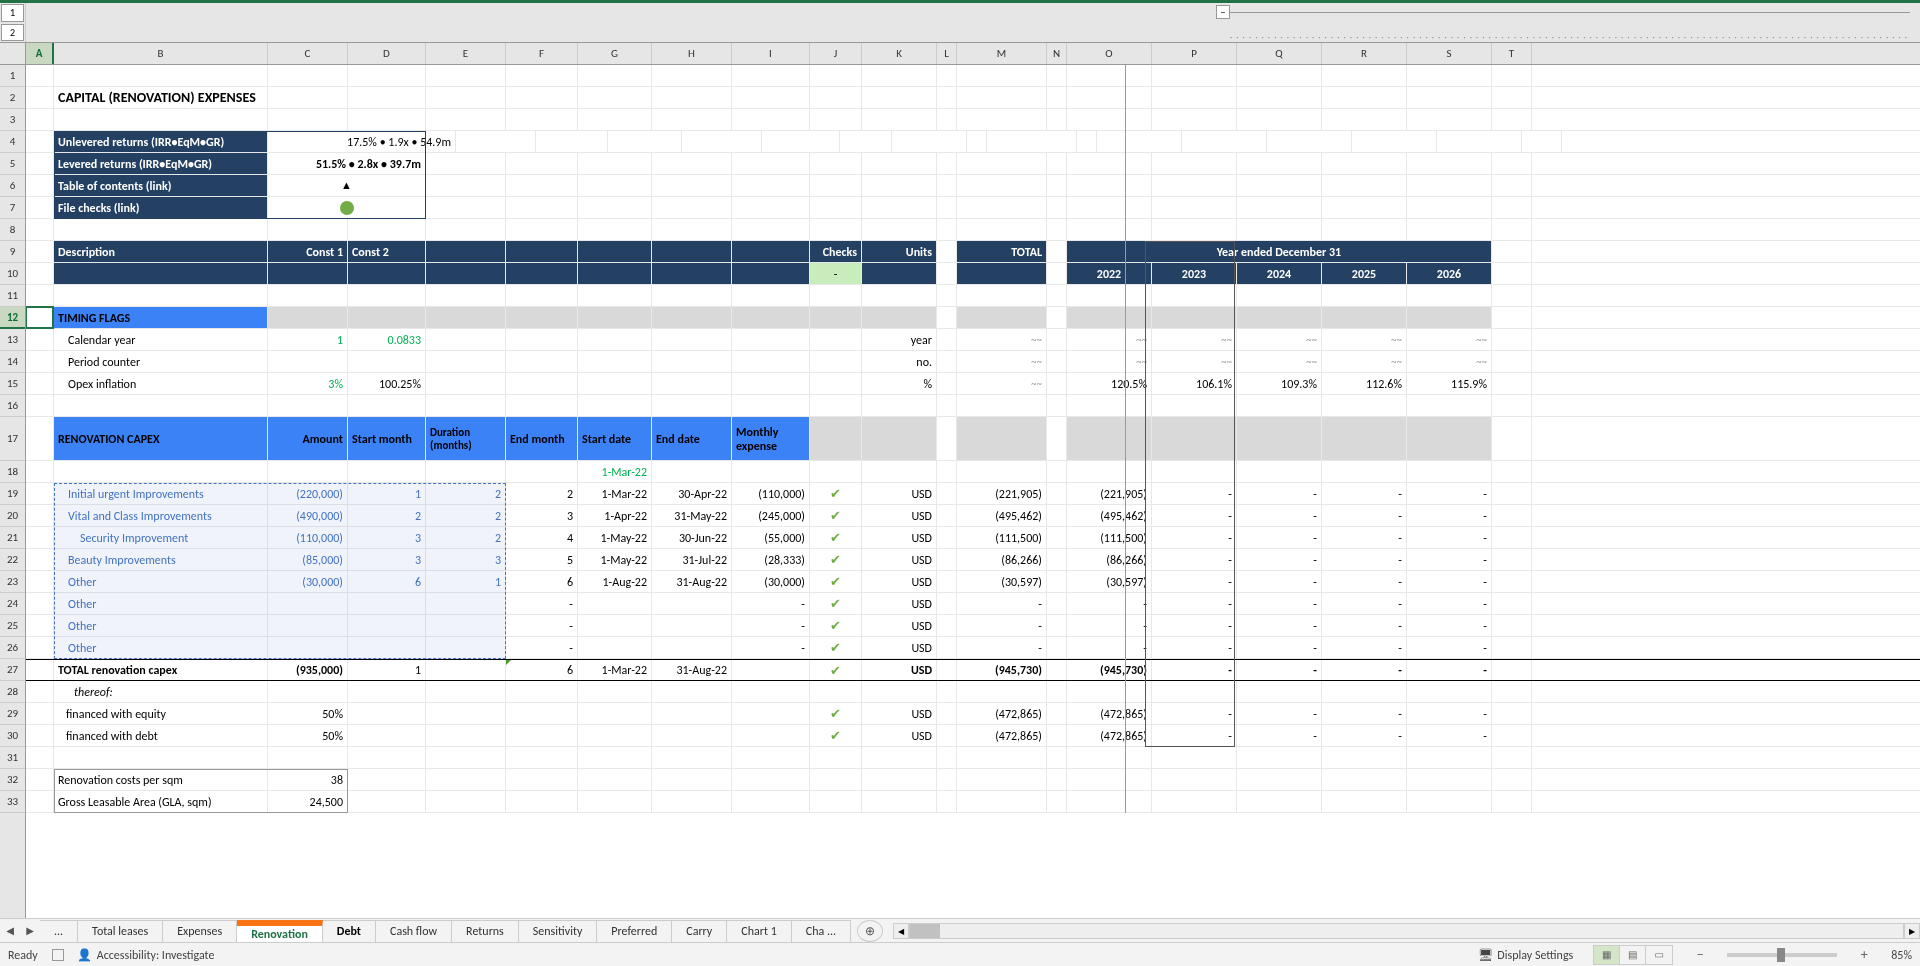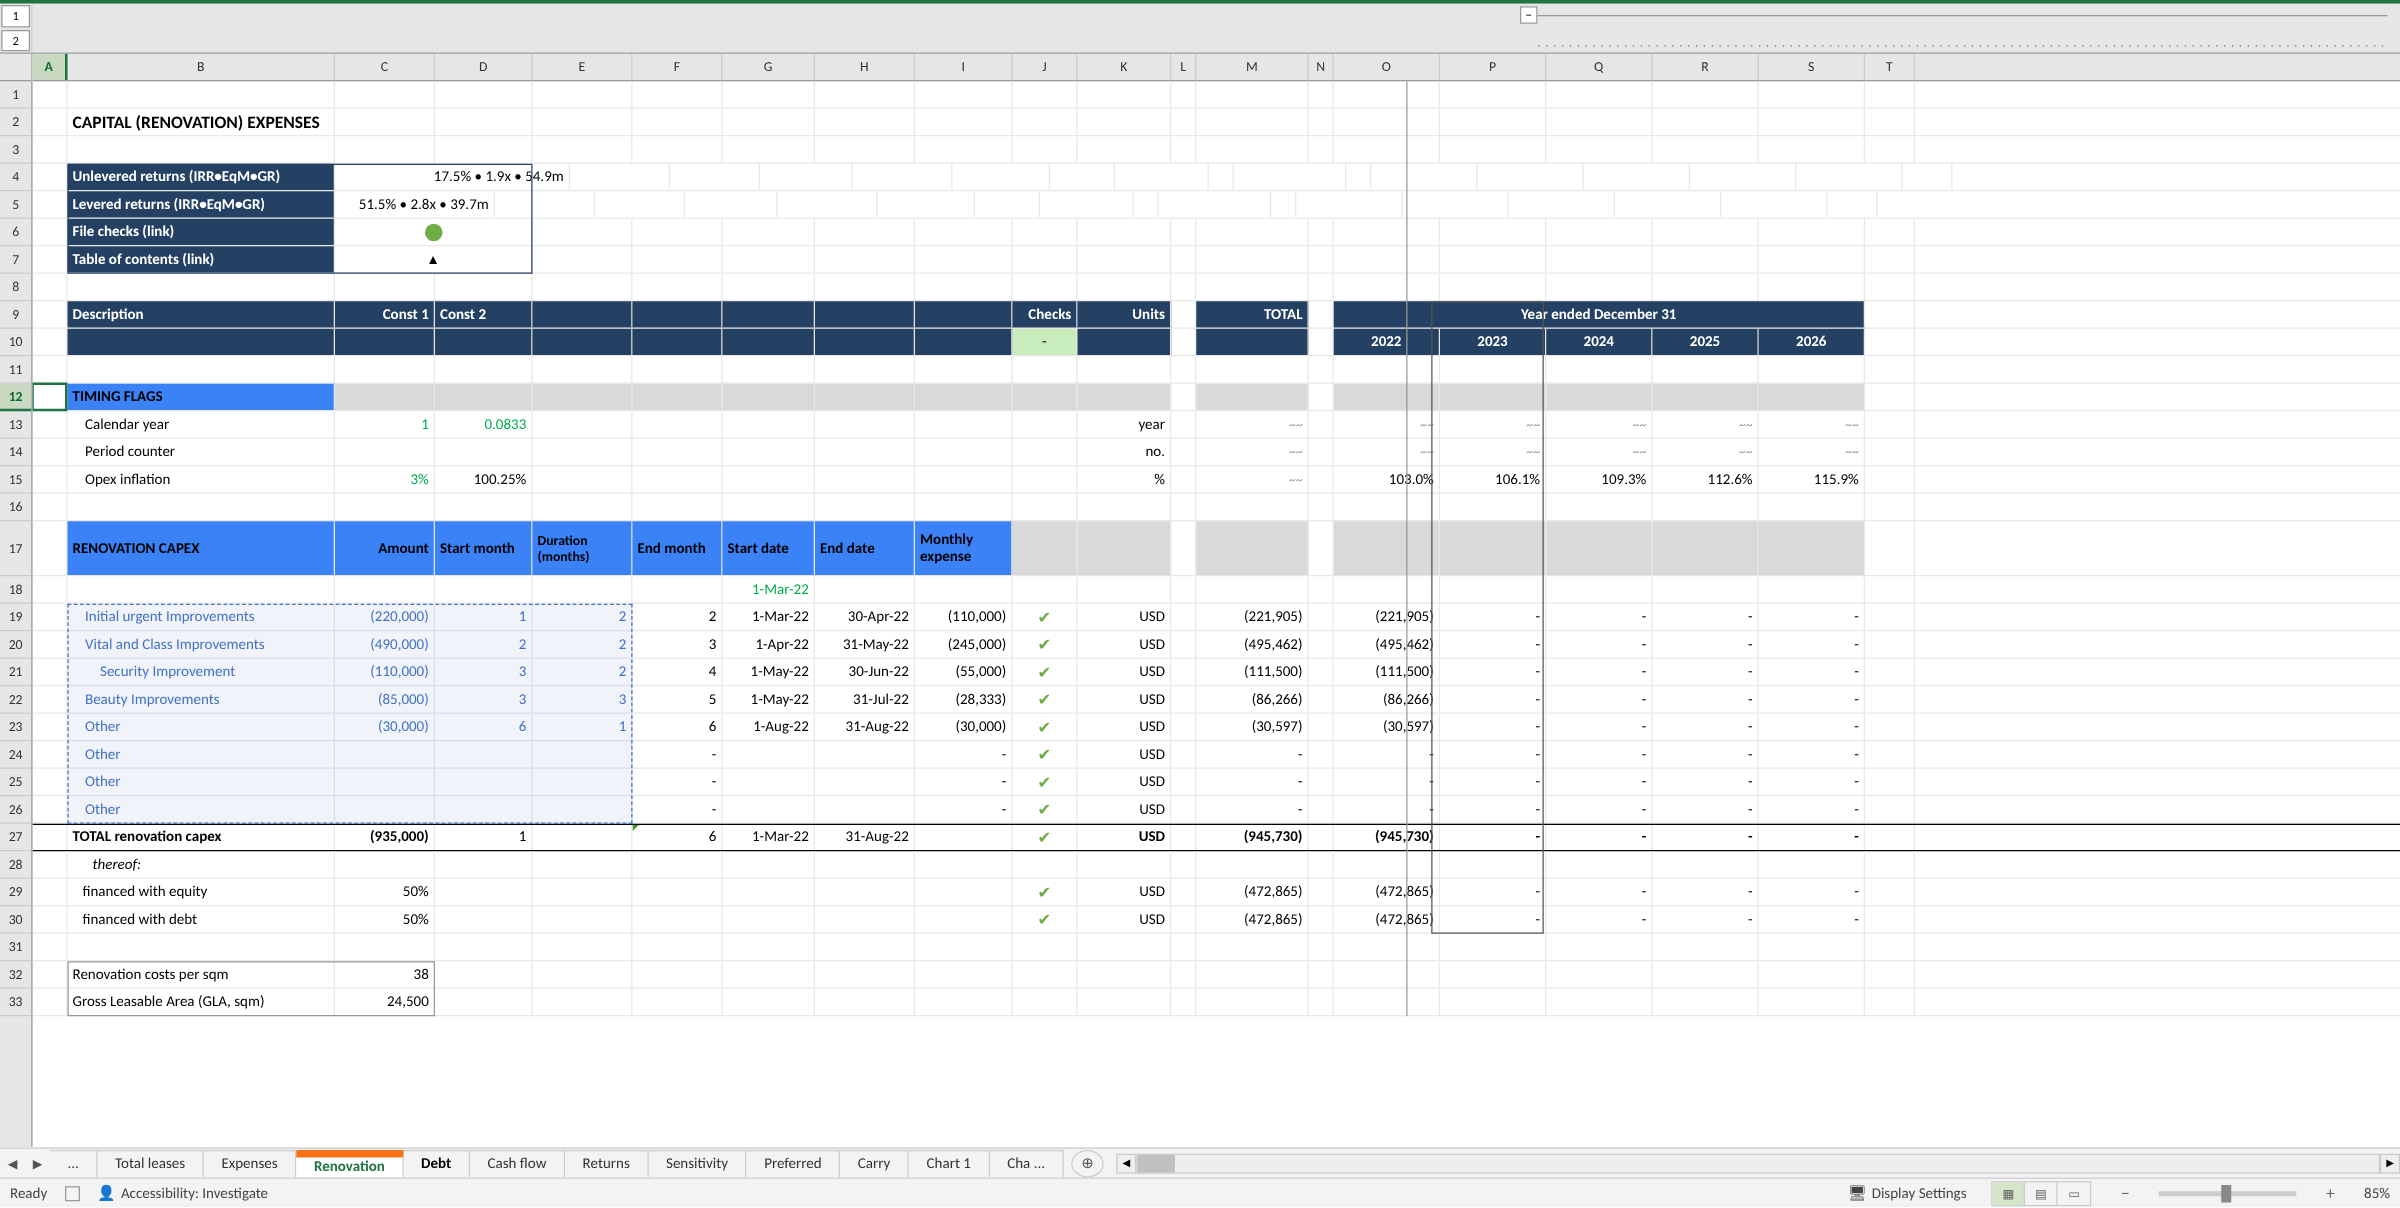--- a/index.html
+++ b/index.html
@@ -295,21 +295,43 @@
             <div class="cell cP"></div>
             <div class="cell cQ"></div>
             <div class="cell cR"></div>
             <div class="cell cS"></div>
             <div class="cell cT"></div>
         </div>
 
         <div class="row">
           <div class="cell cA"></div>
           <div class="cell cB navy-b">Levered returns (IRR•EqM•GR)</div>
-          <div class="cell cC r" style="width:128px;">51.5% • 2.8x • 39.7m</div>
+          <div class="cell cC r" style="width:158px;font-weight:bold;">51.5% • 2.8x • 39.7m</div>
+          <div class="cell cE"></div>
+            <div class="cell cF"></div>
+            <div class="cell cG"></div>
+            <div class="cell cH"></div>
+            <div class="cell cI"></div>
+            <div class="cell cJ"></div>
+            <div class="cell cK"></div>
+            <div class="cell cL"></div>
+            <div class="cell cM"></div>
+            <div class="cell cN"></div>
+            <div class="cell cO"></div>
+            <div class="cell cP"></div>
+            <div class="cell cQ"></div>
+            <div class="cell cR"></div>
+            <div class="cell cS"></div>
+            <div class="cell cT"></div>
+        </div>
+
+        <div class="row">
+          <div class="cell cA"></div>
+          <div class="cell cB navy-b">Table of contents (link)</div>
+          <div class="cell cC c link-arrow" style="width:158px;">▲</div>
           <div class="cell cE"></div>
             <div class="cell cF"></div>
             <div class="cell cG"></div>
             <div class="cell cH"></div>
             <div class="cell cI"></div>
             <div class="cell cJ"></div>
             <div class="cell cK"></div>
             <div class="cell cL"></div>
             <div class="cell cM"></div>
             <div class="cell cN"></div>
@@ -320,42 +342,20 @@
             <div class="cell cS"></div>
             <div class="cell cT"></div>
         </div>
 
         <div class="row">
           <div class="cell cA"></div>
           <div class="cell cB navy-b">File checks (link)</div>
           <div class="cell cC c" style="width:158px;">
               <span class="circle-green"></span>
             </div>
-          <div class="cell cE"></div>
-            <div class="cell cF"></div>
-            <div class="cell cG"></div>
-            <div class="cell cH"></div>
-            <div class="cell cI"></div>
-            <div class="cell cJ"></div>
-            <div class="cell cK"></div>
-            <div class="cell cL"></div>
-            <div class="cell cM"></div>
-            <div class="cell cN"></div>
-            <div class="cell cO"></div>
-            <div class="cell cP"></div>
-            <div class="cell cQ"></div>
-            <div class="cell cR"></div>
-            <div class="cell cS"></div>
-            <div class="cell cT"></div>
-        </div>
-
-        <div class="row">
-          <div class="cell cA"></div>
-          <div class="cell cB navy-b">Table of contents (link)</div>
-          <div class="cell cC c link-arrow" style="width:158px;">▲</div>
           <div class="cell cE"></div>
             <div class="cell cF"></div>
             <div class="cell cG"></div>
             <div class="cell cH"></div>
             <div class="cell cI"></div>
             <div class="cell cJ"></div>
             <div class="cell cK"></div>
             <div class="cell cL"></div>
             <div class="cell cM"></div>
             <div class="cell cN"></div>
@@ -531,21 +531,21 @@
               <div class="cell cE"></div>
               <div class="cell cF"></div>
               <div class="cell cG"></div>
               <div class="cell cH"></div>
               <div class="cell cI"></div>
               <div class="cell cJ"></div>
               <div class="cell cK r">%</div>
               <div class="cell cL"></div>
               <div class="cell cM r tilde">~~</div>
               <div class="cell cN"></div>
-              <div class="cell cO r " style="width:85px;">103.0%</div>
+              <div class="cell cO r " style="width:85px;">120.5%</div>
               <div class="cell cO r " style="width:85px;">106.1%</div>
               <div class="cell cO r " style="width:85px;">109.3%</div>
               <div class="cell cO r " style="width:85px;">112.6%</div>
               <div class="cell cO r " style="width:85px;">115.9%</div>
               <div class="cell cT"></div>
             </div>
           </div>
 
         <div class="row">
             <div class="cell cA"></div>

